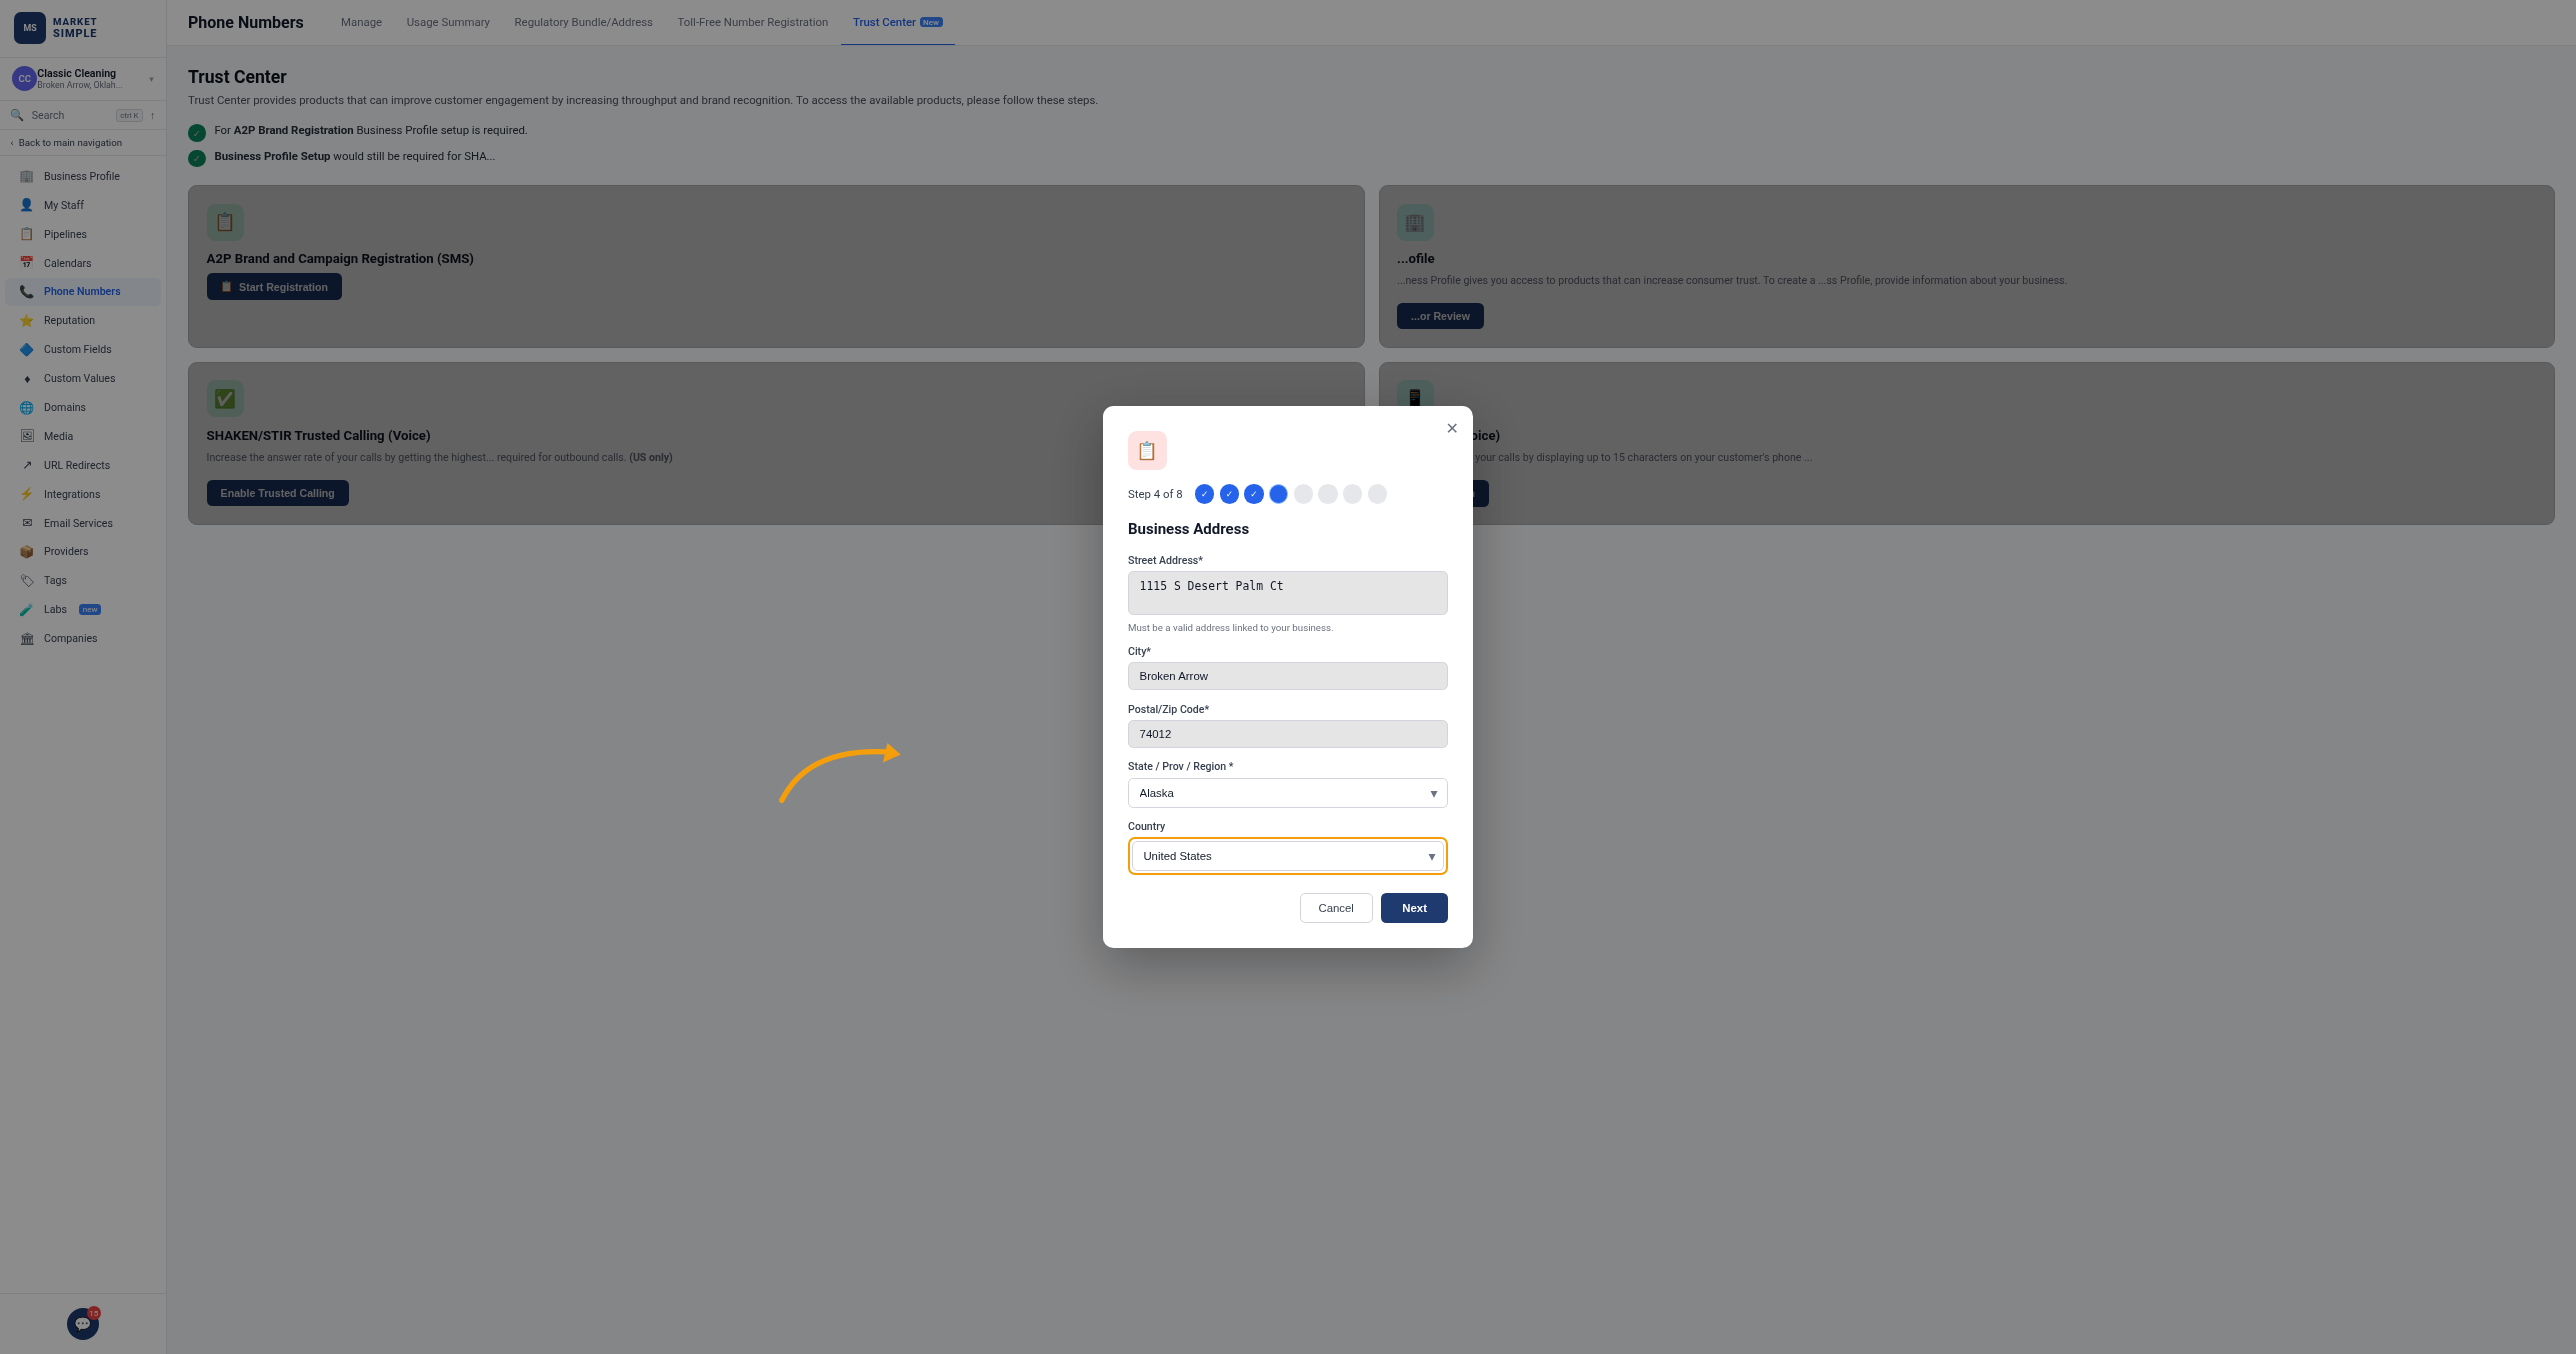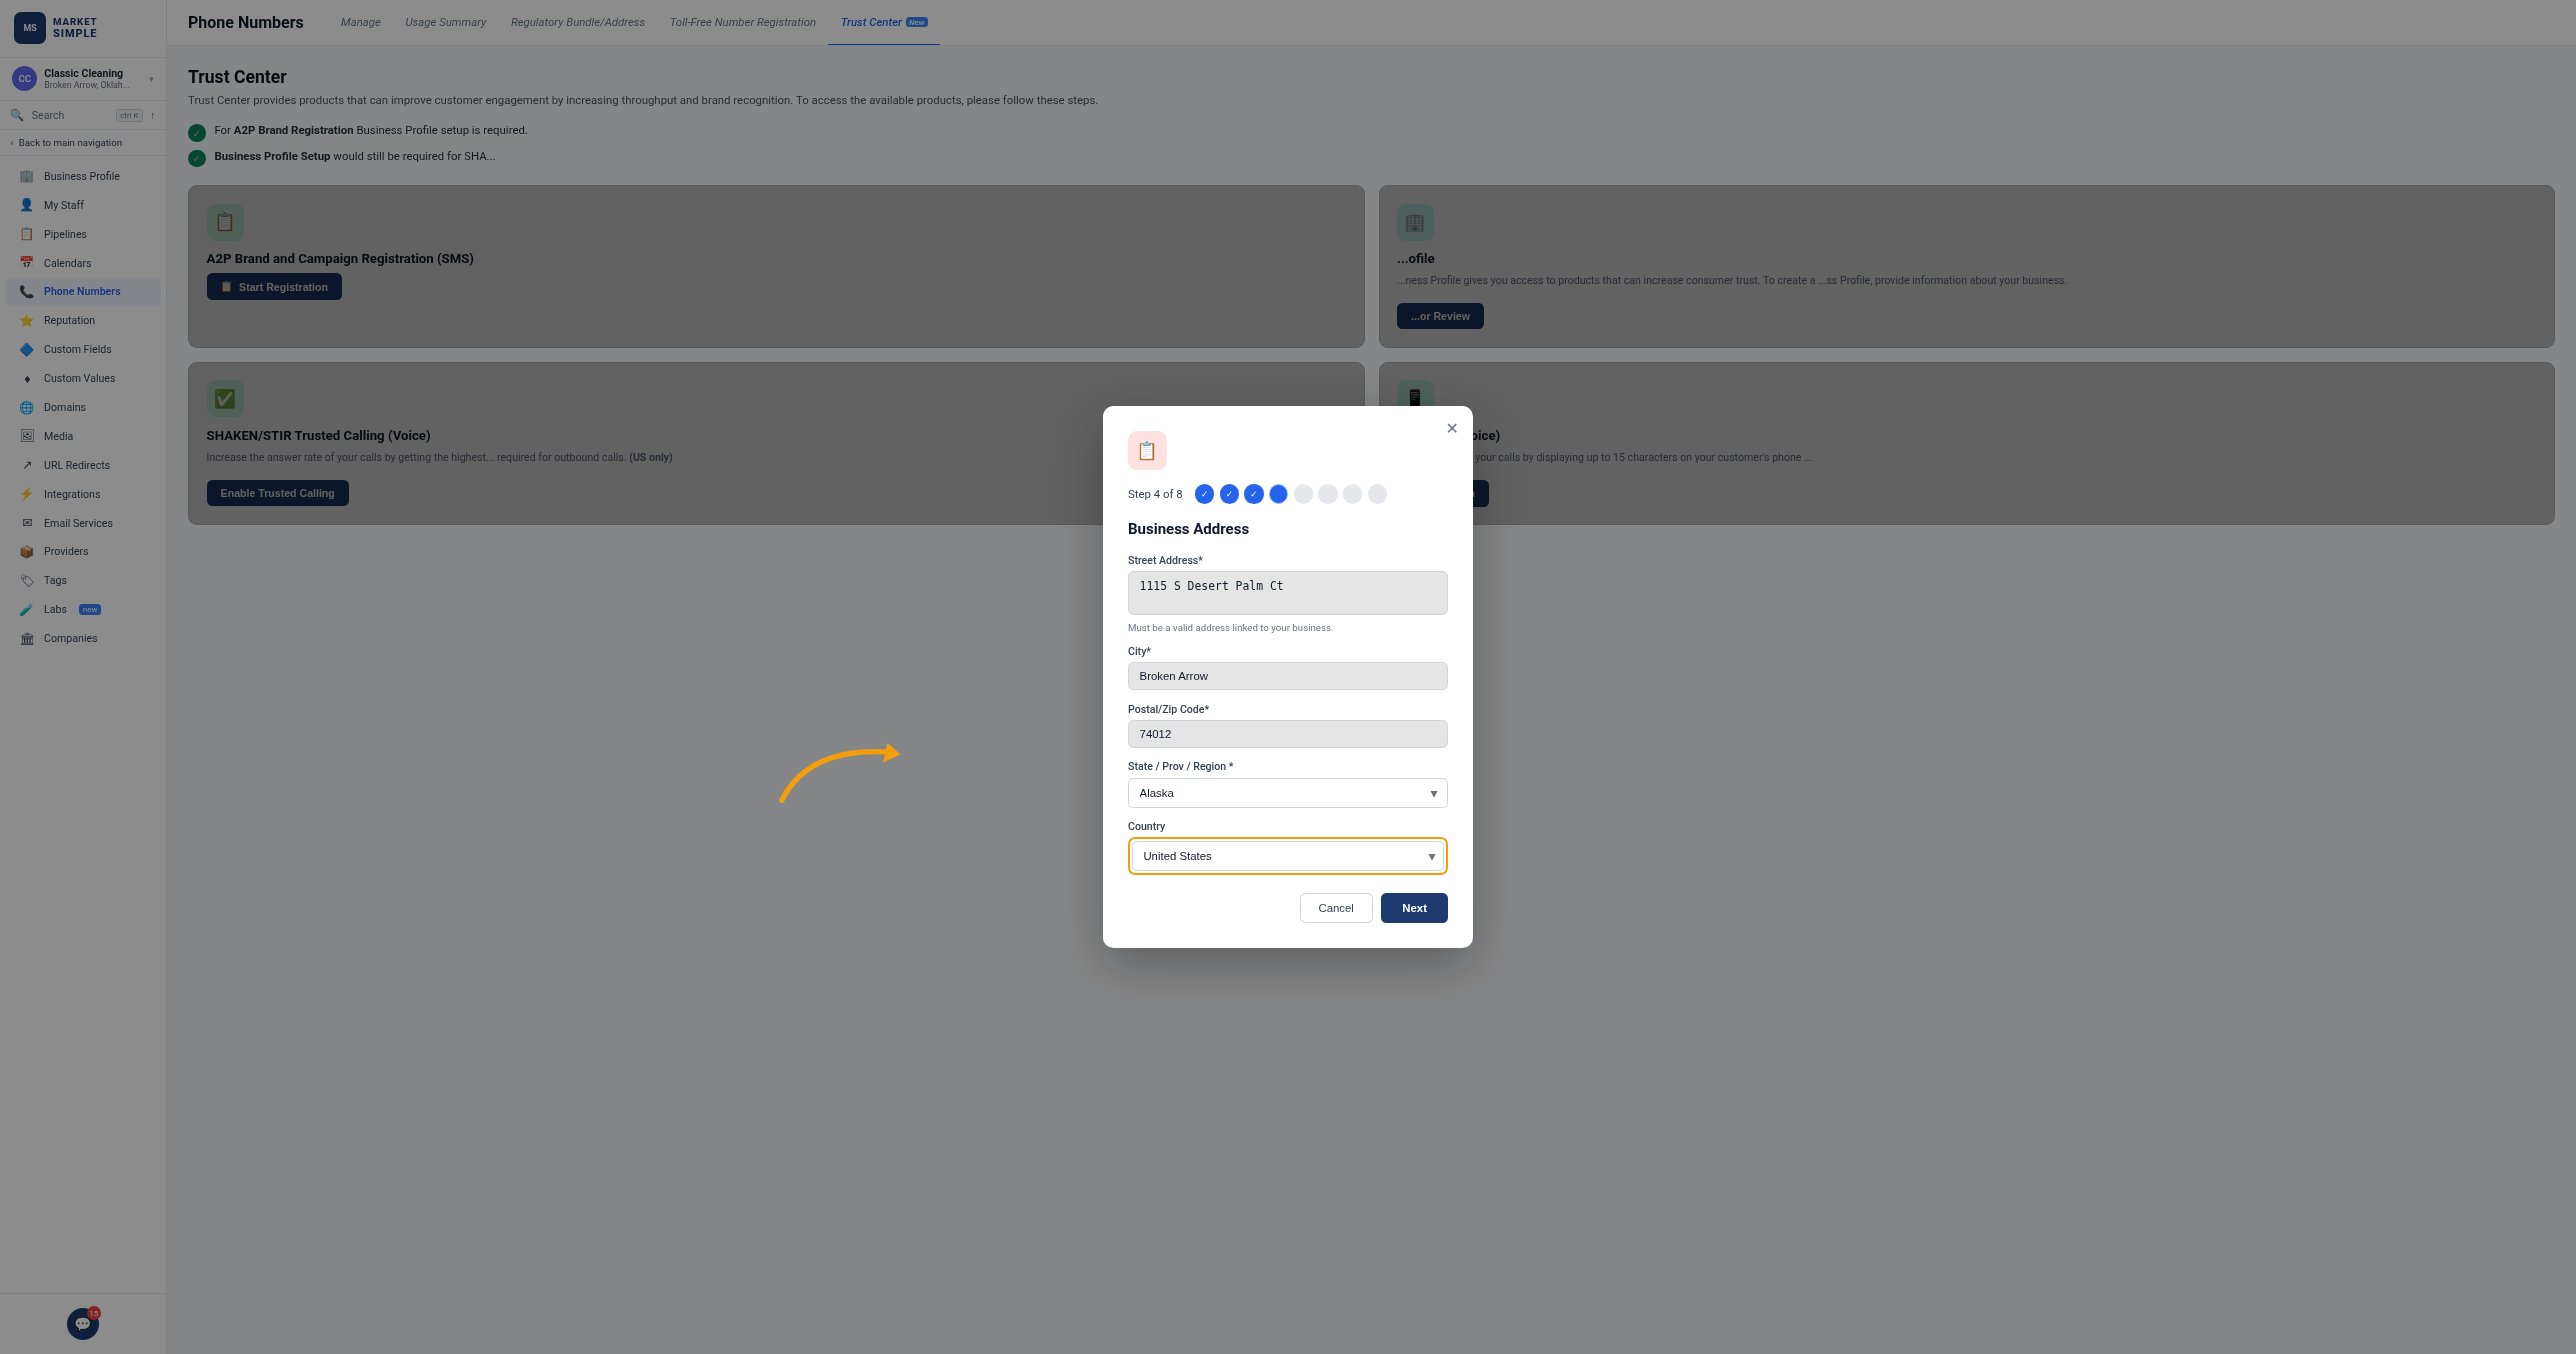--- a/index.html
+++ b/index.html
@@ -25,21 +25,21 @@
     .logo-box {
       width: 32px; height: 32px;
       background: #1e3a6e;
       border-radius: 7px;
       display: flex; align-items: center; justify-content: center;
       color: #fff; font-size: 8.8px; font-weight: bold;
     }
 
     .account-row {
       padding: 8.8px 12.3px;
-      display: flex; align-items: center; gap: 7px;
+      display: flex; align-items: center; 
       border-bottom: 0.9px solid #e5e7eb;
       cursor: pointer;
     }
     .account-avatar {
       width: 25px; height: 25px; border-radius: 50%;
       background: #6366f1; color: #fff;
       display: flex; align-items: center; justify-content: center;
       font-size: 9.7px; font-weight: 600;
     }
     .account-name { font-size: 10.6px; font-weight: 600; color: #111827; }
@@ -110,21 +110,20 @@
       height: 46px;
     }
     .top-nav-title { font-size: 16px; font-weight: 700; color: #111827; margin-right: 25px; }
     .top-nav-tabs { display: flex; gap: 0; align-items: center; height: 100%; }
     .top-nav-tab {
       padding: 0 12.3px;
       font-size: 11.4px; color: #6b7280;
       cursor: pointer; height: 100%;
       display: flex; align-items: center;
       border-bottom: 1.8px solid transparent;
-      font-style: italic;
     }
     .top-nav-tab.active { color: #2563eb; border-bottom-color: #2563eb; font-weight: 500; }
     .tab-badge-new {
       background: #3b82f6; color: #fff;
       border-radius: 3.5px; font-size: 8px;
       padding: 0.9px 3.5px; margin-left: 3.5px;
     }
 
     .content { flex: 1; overflow-y: auto; padding: 21px; position: relative; }
 

